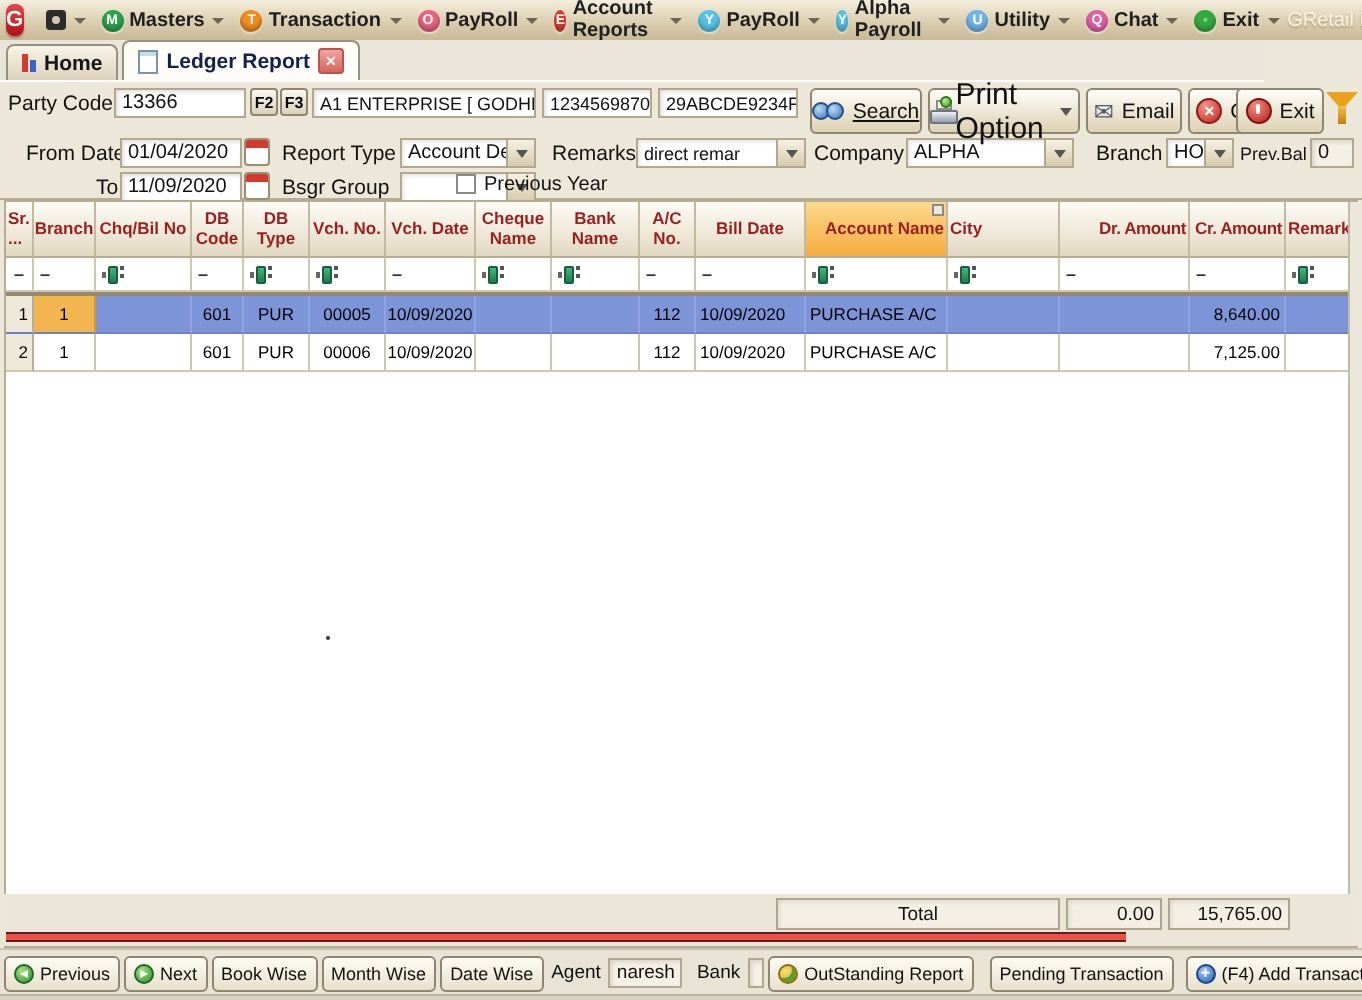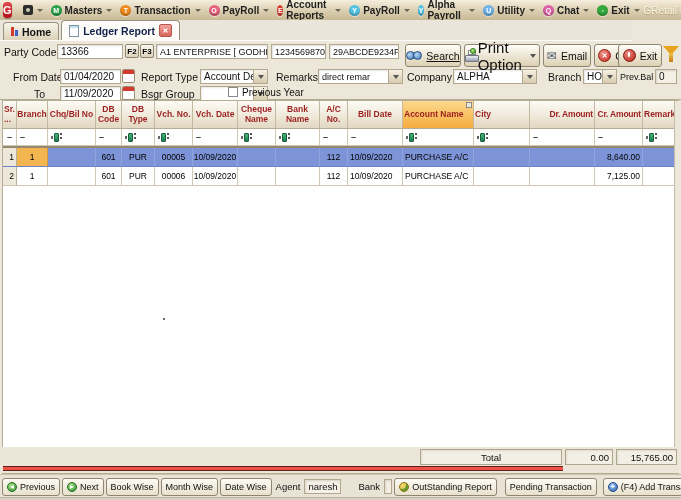--- a/index.html
+++ b/index.html
@@ -65,21 +65,21 @@
   .funnel:after{content:"";position:absolute;left:6px;top:7px;width:4px;height:9px;background:linear-gradient(#f0c24e,#c07d10);}
   
   #grid{position:absolute;left:2px;top:100px;width:677px;height:347px;background:#fff;border-left:1px solid #b5ac94;border-top:1px solid #b5ac94;box-sizing:border-box;}
   .vstrip{position:absolute;right:0;top:0;width:5px;height:100%;background:#ece7db;border-left:1px solid #c4bca6;box-sizing:border-box;}
   .hrow{display:flex;height:28px;}
   .hc{box-sizing:border-box;border-right:1px solid #c3b99f;border-bottom:1px solid #b5ac94;
     background:linear-gradient(#fdfbf5,#efe9da 55%,#e1d8c1);font-size:8.5px;font-weight:bold;color:#9c1f1f;
     display:flex;align-items:center;justify-content:center;text-align:center;line-height:1.15;padding:1px;overflow:hidden;}
   .hc.hl{justify-content:flex-start;text-align:left;}
   .hc.hr{justify-content:flex-end;text-align:right;white-space:nowrap;letter-spacing:-.2px;}
-  .hc.acct{background:linear-gradient(#fcd98e,#f6ab3e);position:relative;}
+  .hc.acct{background:linear-gradient(#fcd98e,#f6ab3e);position:relative;justify-content:flex-end;}
   .pin{position:absolute;top:1px;right:1px;width:6px;height:6px;background:#ece8dc;border:1px solid #8a8a8a;box-sizing:border-box;}
   .frow{display:flex;height:17px;background:#fff;}
   .fc{box-sizing:border-box;border-right:1px solid #cfc7b2;border-bottom:1px solid #cfc7b2;display:flex;align-items:center;
     padding:0 3px;font-size:9px;font-weight:bold;color:#333;background:#fff;overflow:hidden;}
   .flt{display:inline-flex;align-items:center;gap:1px;}
   .flt .a{width:2px;height:3px;background:#666;}
   .flt .b{width:5px;height:9px;background:linear-gradient(#49b37c,#1f7d4e);border:1px solid #15603a;border-radius:1px;box-sizing:border-box;}
   .flt .c{width:2px;height:8px;background:linear-gradient(#555 0 2px,transparent 2px 4px,#555 4px 6px,transparent 6px);}
   .fixline{height:2px;background:#958a6e;}
   .trow{display:flex;height:19px;font-size:8.5px;color:#000;}
@@ -89,21 +89,21 @@
   .tc.ind{background:#eee8da !important;border-right:1px solid #b9b09a !important;justify-content:flex-end;}
   .trow.sel .tc.focus{background:#f2b54f !important;border-right:1px solid #d09a3a !important;}
   .ctr{justify-content:center;} .rgt{justify-content:flex-end;}
   .c0{width:14px;}.c1{width:31px;}.c2{width:48px;}.c3{width:26px;}.c4{width:33px;}.c5{width:38px;}
   .c6{width:45px;}.c7{width:38px;}.c8{width:44px;}.c9{width:28px;}.c10{width:55px;}.c11{width:71px;}
   .c12{width:56px;}.c13{width:65px;}.c14{width:48px;}.c15{width:32px;}
   .straydot{position:absolute;left:160px;top:217px;width:2px;height:2px;border-radius:50%;background:#3a3a3a;}
   
   #total{position:absolute;left:2px;top:447px;width:677px;height:27px;background:#ece6d8;border-bottom:1px solid #b5ac94;box-sizing:border-box;}
   .sumcell{position:absolute;top:2px;height:16px;border:1px solid #b0a58c;box-shadow:inset 1px 1px 2px rgba(0,0,0,.09);
-    background:#f3efe4;font-size:9.5px;color:#111;display:flex;align-items:center;box-sizing:border-box;padding:4px 3px;margin-left:32px;}
+    background:#f3efe4;font-size:9.5px;color:#111;display:flex;align-items:center;box-sizing:border-box;padding:4px 3px;}
   .pbar{position:absolute;left:1px;top:19px;width:560px;height:5px;background:linear-gradient(#5c2020 1px,#ef5044 1px 4px,#5c2020 4px);}
   
   #bbar{position:absolute;left:0;top:474px;width:681px;height:24px;background:#e9e3d5;border-top:1px solid #cbc3af;
     display:flex;align-items:center;padding:1px 2px;gap:2px;box-sizing:border-box;}
   .bbtn{height:18px;border:1px solid #8f8672;border-radius:3px;background:linear-gradient(#fdfbf4,#e7e0cc);
     display:flex;align-items:center;gap:3px;padding:0 4px;font-size:9px;color:#111;box-sizing:border-box;white-space:nowrap;}
   .blbl{font-size:9.5px;color:#111;margin:0 2px;white-space:nowrap;}
   .binp{height:15px;background:#f4f0e5;border:1px solid #b3a88d;box-shadow:inset 1px 1px 2px rgba(0,0,0,.12);
     font-size:9.5px;padding:0 3px;display:flex;align-items:center;box-sizing:border-box;color:#111;}
   .greenc{width:10px;height:10px;border-radius:50%;background:radial-gradient(circle at 35% 30%,#a8de86,#2f9431);border:1px solid #1d6b20;
@@ -214,21 +214,21 @@
         </span>
     </div>
     <div class="lbl" style="left:276px;top:30px;">Remarks</div>
     <div class="combo" style="left:318px;top:28px;width:85px;">
       <span class="val" style="font-size:9px;">direct remar</span>
       <span class="dd">
           <span class="tri"></span>
         </span>
     </div>
 
-    <div class="lbl" style="left:34px;top:47px;">To</div>
+    <div class="lbl" style="left:48px;top:47px;">To</div>
     <div class="inp" style="left:60px;top:45px;width:61px;">11/09/2020</div>
     <div class="cal" style="left:122px;top:45px;">
         <i></i>
       </div>
     <div class="lbl" style="left:141px;top:47px;">Bsgr Group</div>
     <div class="combo" style="left:200px;top:45px;width:68px;">
       <span class="val"></span>
       <span class="dd">
           <span class="tri"></span>
         </span>
@@ -437,21 +437,21 @@
         <span>Book Wise</span>
       </div>
     <div class="bbtn">
         <span>Month Wise</span>
       </div>
     <div class="bbtn">
         <span>Date Wise</span>
       </div>
     <span class="blbl">Agent</span>
     <div class="binp" style="width:45px;">naresh</div>
-    <span class="blbl" style="margin-left:15px;">Bank</span>
+    <span class="blbl" style="margin-left:5px;">Bank</span>
     <div class="binp" style="width:86px;"></div>
     <div class="bbtn">
         <span class="oic"></span>
         <span>OutStanding Report</span>
       </div>
     <div class="bbtn" style="margin-left:6px;">
         <span>Pending Transaction</span>
       </div>
     <div class="bbtn" style="margin-left:4px;">
         <span class="aic">+</span>

